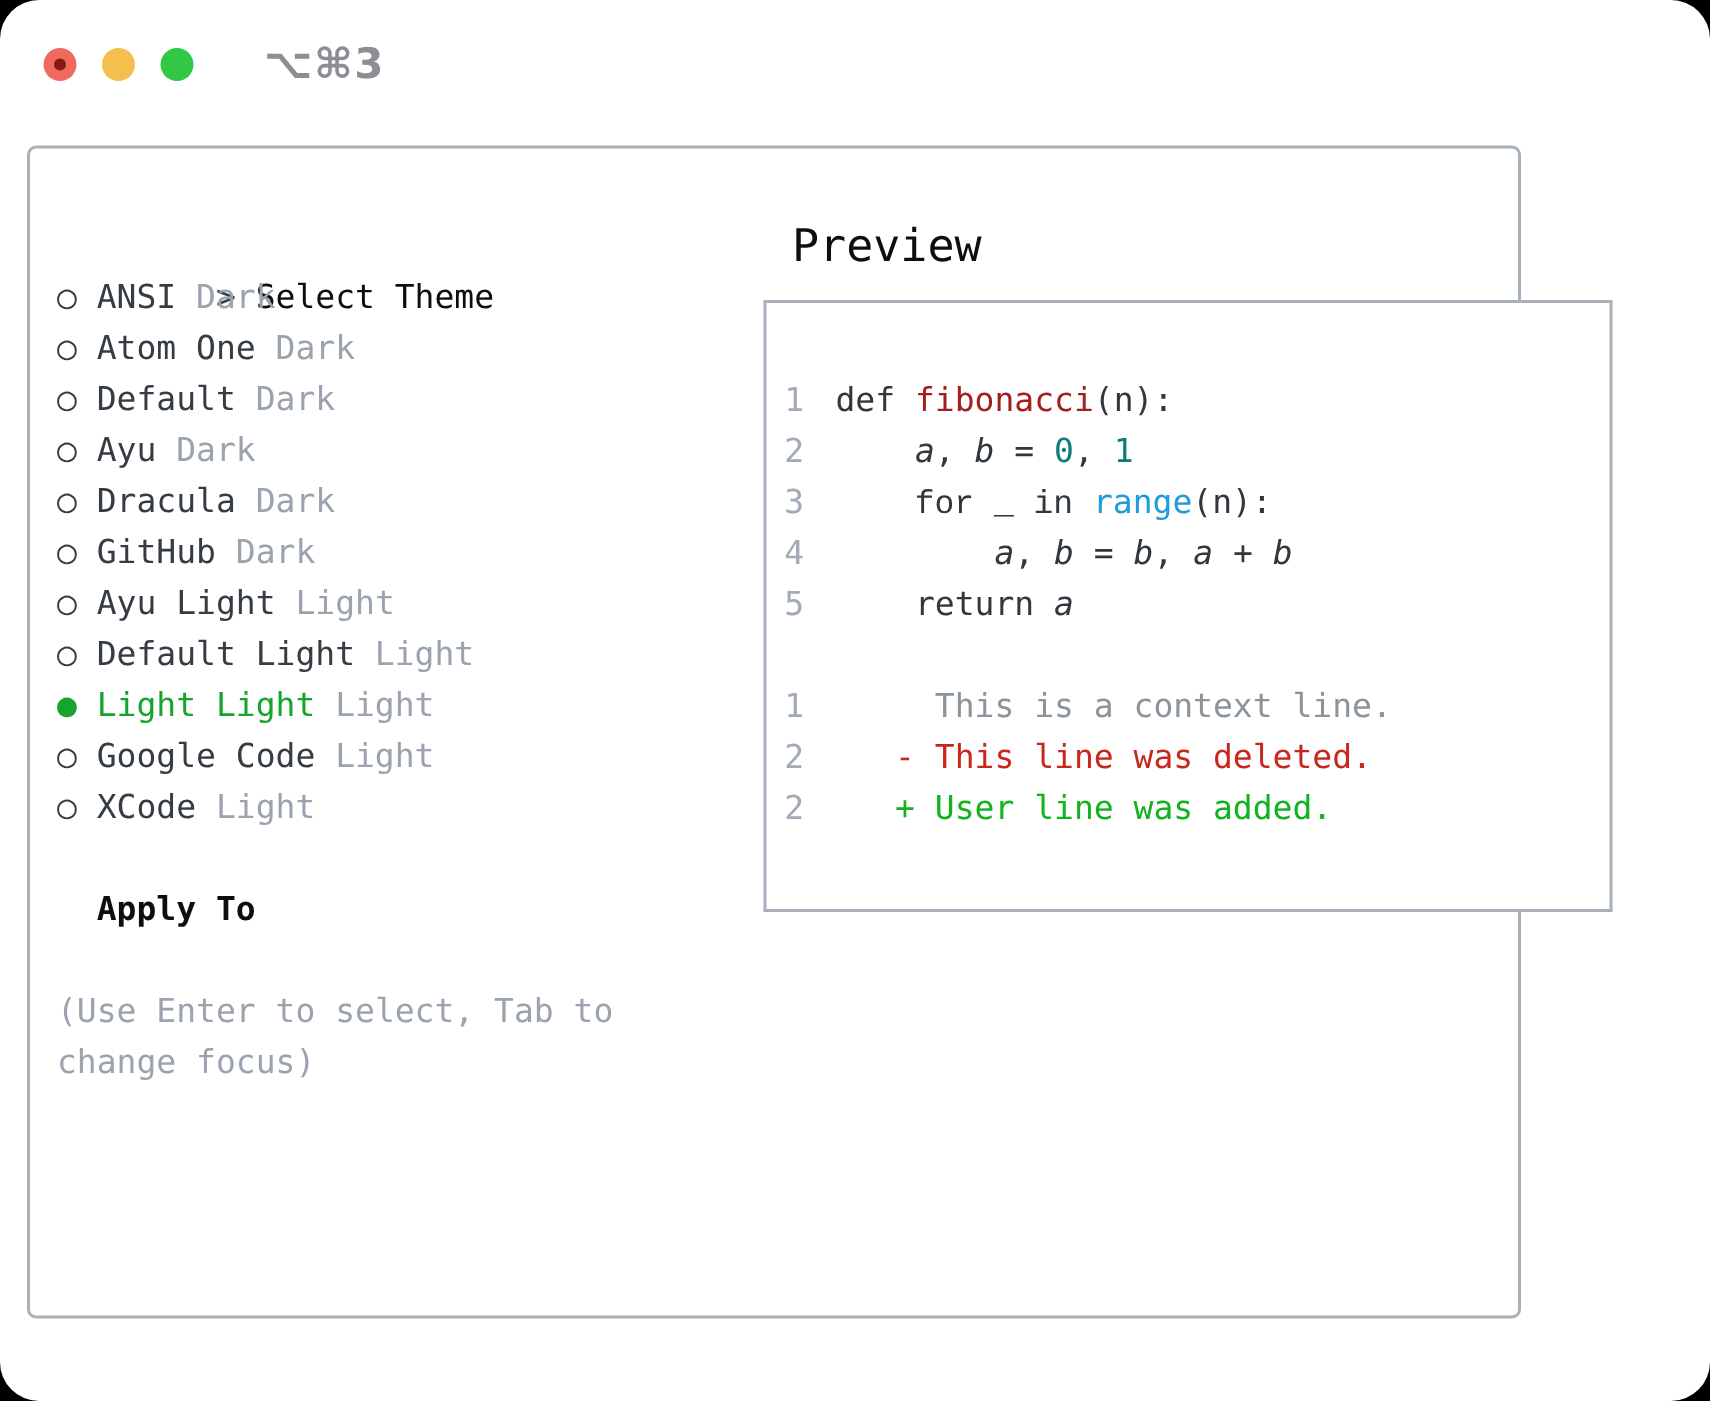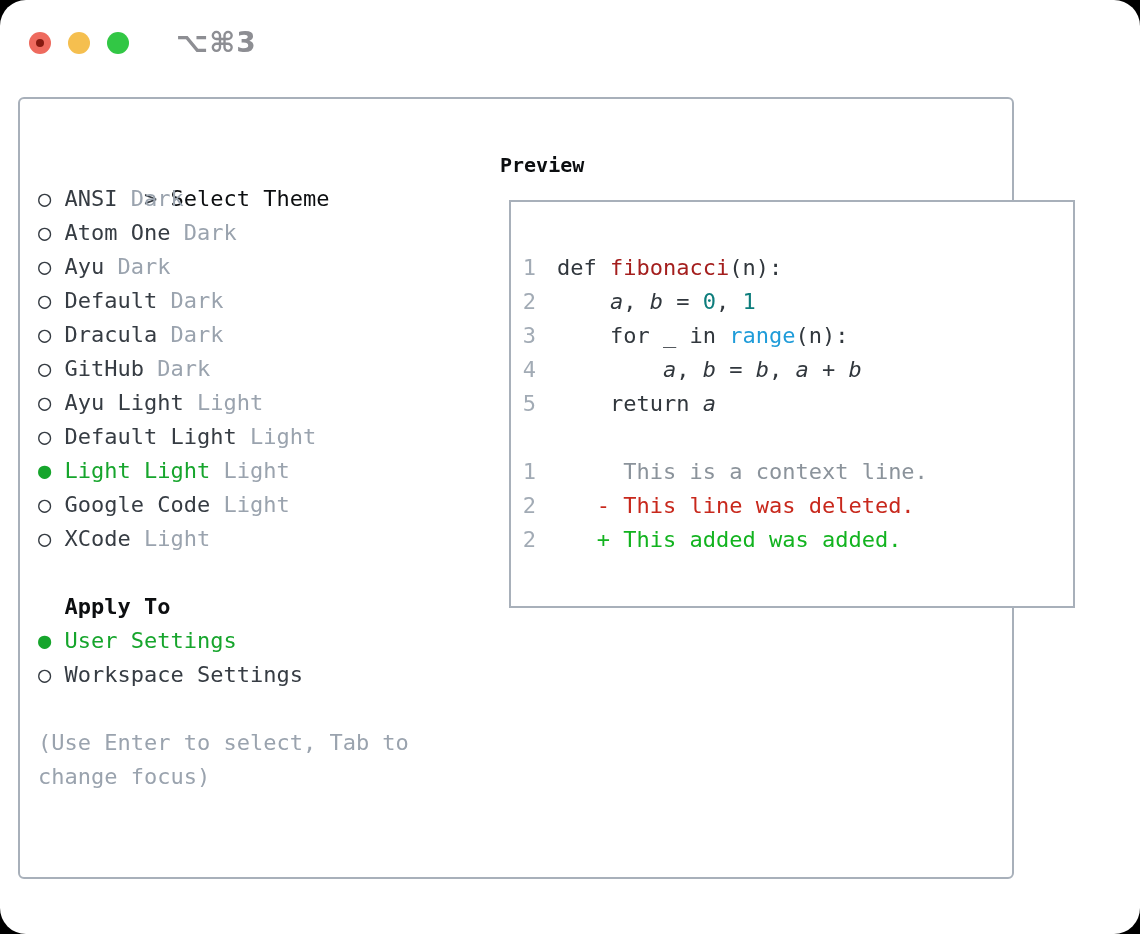--- a/index.html
+++ b/index.html
@@ -30,22 +30,22 @@
   .header-row .htext{font-weight:400;color:var(--heading,#0c0e10)}
   .radio{margin-right:1ch;color:var(--text,#363c43)}
   .row.selected .radio{color:var(--accent-green,#16a52c)}
   .row.selected .name,.row.selected .label{color:var(--accent-green,#16a52c)}
   .tag{margin-left:1ch;color:var(--muted,#9aa3ae)}
   .apply-heading{padding-left:2ch;font-weight:700;color:var(--heading,#0c0e10);margin-top:34px}
   .help{margin-top:34px;color:var(--muted,#9aa3ae)}
   .help .row{color:var(--muted,#9aa3ae)}
   
   .preview-title{
-    position:absolute;left:480px;top:49px;height:34px;line-height:34px;
-    font-size:20px;font-weight:700;color:var(--heading,#0c0e10);white-space:pre;
+    position:absolute;left:508px;top:49px;height:34px;line-height:34px;
+    font-size:30px;font-weight:400;color:var(--heading,#0c0e10);white-space:pre;
   }
   .preview-box{
     position:absolute;left:489px;top:101px;width:566px;height:408px;box-sizing:border-box;
     border:2px solid var(--border,#a8b0ba);background:#fff;
     padding:49px 0 0 11px;overflow:hidden;
   }
   .crow{height:34px;line-height:34px;white-space:pre;font-size:22px;color:var(--code-text,#31373d)}
   .ln{display:inline-block;width:14px;text-align:right;margin-right:21px;color:var(--line-number,#a2abb5)}
 </style>
 </head>
@@ -65,52 +65,48 @@
   <div class="frame">
 
     <div class="theme-col">
       <div class="row header-row">
         <span class="prompt">&gt;</span><span class="htext">Select Theme</span>
       </div>
 
       <div id="theme-list">
           <div class="row item"><span class="radio">○</span><span class="name">ANSI</span><span class="tag">Dark</span></div>
           <div class="row item"><span class="radio">○</span><span class="name">Atom One</span><span class="tag">Dark</span></div>
+          <div class="row item"><span class="radio">○</span><span class="name">Default</span><span class="tag">Dark</span></div>
           <div class="row item"><span class="radio">○</span><span class="name">Ayu</span><span class="tag">Dark</span></div>
-          <div class="row item"><span class="radio">○</span><span class="name">Default</span><span class="tag">Dark</span></div>
           <div class="row item"><span class="radio">○</span><span class="name">Dracula</span><span class="tag">Dark</span></div>
           <div class="row item"><span class="radio">○</span><span class="name">GitHub</span><span class="tag">Dark</span></div>
           <div class="row item"><span class="radio">○</span><span class="name">Ayu Light</span><span class="tag">Light</span></div>
           <div class="row item"><span class="radio">○</span><span class="name">Default Light</span><span class="tag">Light</span></div>
           <div class="row item selected"><span class="radio">●</span><span class="name">Light Light</span><span class="tag">Light</span></div>
           <div class="row item"><span class="radio">○</span><span class="name">Google Code</span><span class="tag">Light</span></div>
           <div class="row item"><span class="radio">○</span><span class="name">XCode</span><span class="tag">Light</span></div>
         </div>
 
       <div class="row apply-heading">Apply To</div>
 
-      <div id="apply-list">
-          <div class="row item selected"><span class="radio">●</span><span class="label">User Settings</span></div>
-          <div class="row item"><span class="radio">○</span><span class="label">Workspace Settings</span></div>
-        </div>
 
       <div class="help">
         <div class="row">(Use Enter to select, Tab to</div>
         <div class="row">change focus)</div>
       </div>
     </div>
 
     <div class="preview-title">Preview</div>
 
     <div class="preview-box" id="preview-code">
         <div class="crow"><span class="ln">1</span><span class="seg" style="color: rgb(49, 55, 61);">def </span><span class="seg" style="color: rgb(164, 30, 29);">fibonacci</span><span class="seg" style="color: rgb(49, 55, 61);">(n):</span></div>
         <div class="crow"><span class="ln">2</span><span class="seg" style="color: rgb(49, 55, 61);">    </span><span class="seg" style="color: rgb(49, 55, 61); font-style: italic;">a</span><span class="seg" style="color: rgb(49, 55, 61);">, </span><span class="seg" style="color: rgb(49, 55, 61); font-style: italic;">b</span><span class="seg" style="color: rgb(49, 55, 61);"> = </span><span class="seg" style="color: rgb(13, 125, 124);">0</span><span class="seg" style="color: rgb(49, 55, 61);">, </span><span class="seg" style="color: rgb(13, 125, 124);">1</span></div>
-        <div class="crow"><span class="ln">3</span><span class="seg" style="color: rgb(49, 55, 61);">    for _ in </span><span class="seg" style="color: rgb(31, 156, 217);">range</span><span class="seg" style="color: rgb(49, 55, 61);">(n):</span></div>
+        <div class="crow"><span class="ln">3</span><span class="seg" style="color: rgb(49, 55, 61); font-family: Liberation Mono, monospace;">    for _ in </span><span class="seg" style="color: rgb(31, 156, 217);">range</span><span class="seg" style="color: rgb(49, 55, 61);">(n):</span></div>
         <div class="crow"><span class="ln">4</span><span class="seg" style="color: rgb(49, 55, 61);">        </span><span class="seg" style="color: rgb(49, 55, 61); font-style: italic;">a</span><span class="seg" style="color: rgb(49, 55, 61);">, </span><span class="seg" style="color: rgb(49, 55, 61); font-style: italic;">b</span><span class="seg" style="color: rgb(49, 55, 61);"> = </span><span class="seg" style="color: rgb(49, 55, 61); font-style: italic;">b</span><span class="seg" style="color: rgb(49, 55, 61);">, </span><span class="seg" style="color: rgb(49, 55, 61); font-style: italic;">a</span><span class="seg" style="color: rgb(49, 55, 61);"> + </span><span class="seg" style="color: rgb(49, 55, 61); font-style: italic;">b</span></div>
         <div class="crow"><span class="ln">5</span><span class="seg" style="color: rgb(49, 55, 61); margin-top: 30px;">    return </span><span class="seg" style="color: rgb(49, 55, 61); font-style: italic;">a</span></div>
         <div class="crow"><span class="ln"></span></div>
         <div class="crow"><span class="ln">1</span><span class="seg" style="color: rgb(139, 147, 155);">     This is a context line.</span></div>
         <div class="crow"><span class="ln">2</span><span class="seg" style="color: rgb(200, 40, 28); text-align: center;">   - This line was deleted.</span></div>
-        <div class="crow"><span class="ln">2</span><span class="seg" style="color: rgb(18, 179, 31);">   + This added was added.</span></div>
+        <div class="crow"><span class="ln">2</span><span class="seg" style="color: rgb(18, 179, 31);">   + User line was added.</span></div>
       </div>
 
   </div>
 </div>
 
 </body></html>

